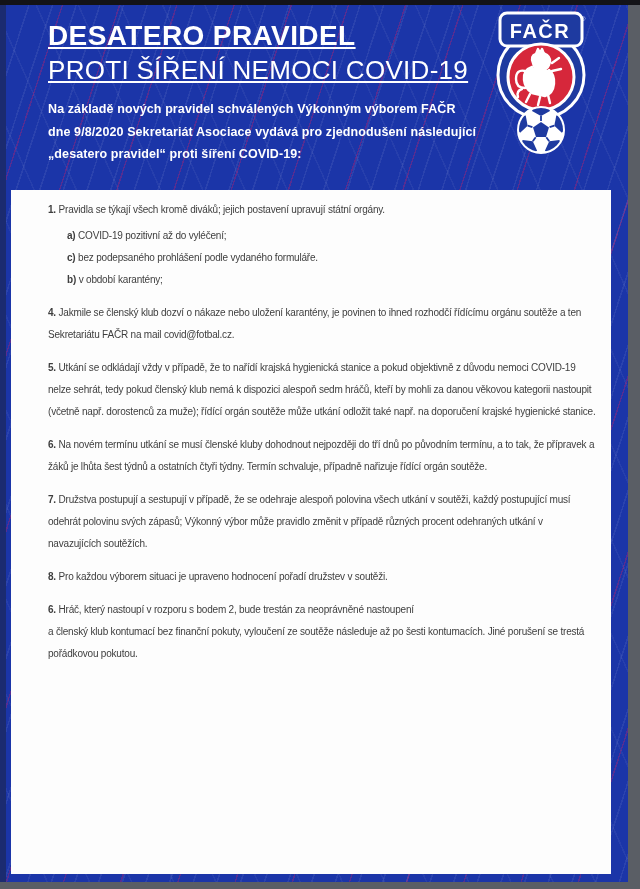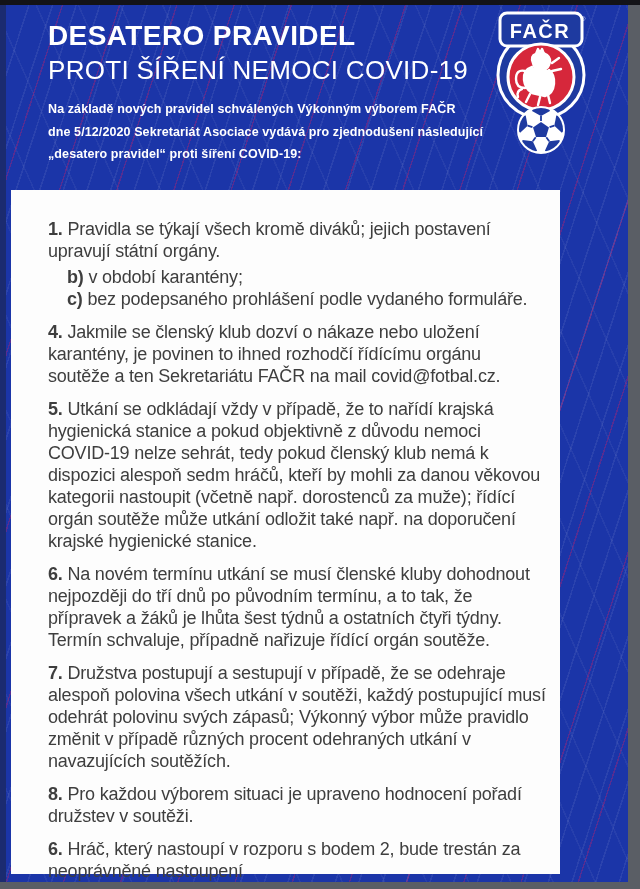--- a/index.html
+++ b/index.html
@@ -15,55 +15,55 @@
 
   .page{
     position:absolute;left:6px;top:5px;width:622px;height:877px;
     background:
       repeating-linear-gradient(108deg, rgba(255,255,255,0) 0 21px, rgba(255,255,255,0.07) 21px 22.5px),
       repeating-linear-gradient(108deg, rgba(200,20,90,0) 0 53px, rgba(222,28,96,0.30) 53px 54.4px),
       repeating-linear-gradient(66deg, rgba(255,255,255,0) 0 37px, rgba(255,255,255,0.05) 37px 38.5px),
       #1b35a8;
   }
 
-  .title-block{position:absolute;left:42px;top:15px;color:#ffffff;}
+  .title-block{position:absolute;left:42px;top:15px;color:#ffffff;text-decoration:underline;}
   .title-line1{font-size:28px;font-weight:bold;letter-spacing:0.4px;line-height:32px;}
   .title-line2{font-size:26px;font-weight:400;letter-spacing:0.3px;line-height:30px;margin-top:3px;}
 
   .intro{
     position:absolute;left:42px;top:93px;width:490px;
     color:#ffffff;font-size:12.5px;font-weight:bold;line-height:22.5px;
     white-space:pre-line;letter-spacing:0.1px;
   }
 
   .logo{position:absolute;left:489px;top:4px;width:93px;height:146px;}
 
   .sheet{
-    position:absolute;left:5px;top:185px;width:549px;height:684px;
+    position:absolute;left:5px;top:185px;width:600px;height:684px;
     background:#fdfdfd;box-sizing:border-box;
-    padding:28px 13px 0 37px;
-    color:#3e3e3e;font-size:18px;line-height:22px;letter-spacing:-0.2px;
+    padding:9px 13px 0 37px;
+    color:#3e3e3e;font-size:10px;line-height:22px;letter-spacing:-0.2px;
   }
   .sheet p{margin:0 0 11px 0;white-space:pre-line;}
   .sheet b{font-weight:bold;}
   .subs{margin:-7px 0 11px 0;}
   .subs p{margin:0 0 0 19px;}
 </style>
 </head>
 <body>
 
 <div class="page">
 
   <div class="title-block">
     <div class="title-line1">DESATERO PRAVIDEL</div>
     <div class="title-line2">PROTI ŠÍŘENÍ NEMOCI COVID-19</div>
   </div>
 
   <div class="intro">Na základě nových pravidel schválených Výkonným výborem FAČR
-dne 5/12/2020 Sekretariát Asociace vydává pro zjednodušení následující
+dne 9/8/2020 Sekretariát Asociace vydává pro zjednodušení následující
 „desatero pravidel“ proti šíření COVID-19:</div>
 
   <svg class="logo" viewBox="0 0 93 146" aria-hidden="true">
     <circle cx="46" cy="66" r="43" fill="#1e3aa0" stroke="#ffffff" stroke-width="3"></circle>
     <rect x="5" y="4" width="82" height="33" rx="7" fill="#1e3aa0" stroke="#ffffff" stroke-width="3"></rect>
     <text x="45" y="29" text-anchor="middle" font-size="20" font-weight="bold" letter-spacing="1.5" fill="#ffffff">FAČR</text>
     <text x="86" y="12" font-size="6" fill="#ffffff">®</text>
     <circle cx="46" cy="68" r="33" fill="#d6273b" stroke="#ffffff" stroke-width="3"></circle>
     <g stroke="#ffffff" fill="none" stroke-width="2.4" stroke-linecap="round" stroke-linejoin="round">
       <path d="M41,45 l2,-5 2,4 2,-4 2,5"></path>
@@ -99,22 +99,23 @@
           <line x1="37.4" y1="118.2" x2="32.7" y2="116.7"></line>
         </g>
       </g>
     </g>
   </svg>
 
   <div class="sheet">
     <p><b>1.</b> <span>Pravidla se týkají všech kromě diváků; jejich postavení upravují státní orgány.</span></p>
 
     <div class="subs">
+      <p><b>a)</b> <span>COVID-19 pozitivní až do vyléčení;</span></p>
+      <p><b>c)</b> <span>bez podepsaného prohlášení podle vydaného formuláře.</span></p>
       <p><b>b)</b> <span>v období karantény;</span></p>
-      <p><b>c)</b> <span>bez podepsaného prohlášení podle vydaného formuláře.</span></p>
     </div>
 
     <p><b>4.</b> <span>Jakmile se členský klub dozví o nákaze nebo uložení karantény, je povinen to ihned rozhodčí řídícímu orgánu soutěže a ten Sekretariátu FAČR na mail covid@fotbal.cz.</span></p>
     <p><b>5.</b> <span>Utkání se odkládají vždy v případě, že to nařídí krajská hygienická stanice a pokud objektivně z důvodu nemoci COVID-19 nelze sehrát, tedy pokud členský klub nemá k dispozici alespoň sedm hráčů, kteří by mohli za danou věkovou kategorii nastoupit (včetně např. dorostenců za muže); řídící orgán soutěže může utkání odložit také např. na doporučení krajské hygienické stanice.</span></p>
     <p><b>6.</b> <span>Na novém termínu utkání se musí členské kluby dohodnout nejpozději do tří dnů po původním termínu, a to tak, že přípravek a žáků je lhůta šest týdnů a ostatních čtyři týdny. Termín schvaluje, případně nařizuje řídící orgán soutěže.</span></p>
     <p><b>7.</b> <span>Družstva postupují a sestupují v případě, že se odehraje alespoň polovina všech utkání v soutěži, každý postupující musí odehrát polovinu svých zápasů; Výkonný výbor může pravidlo změnit v případě různých procent odehraných utkání v navazujících soutěžích.</span></p>
     <p><b>8.</b> <span>Pro každou výborem situaci je upraveno hodnocení pořadí družstev v soutěži.</span></p>
     <p><b>6.</b> <span>Hráč, který nastoupí v rozporu s bodem 2, bude trestán za neoprávněné nastoupení
 a členský klub kontumací bez finanční pokuty, vyloučení ze soutěže následuje až po šesti kontumacích. Jiné porušení se trestá pořádkovou pokutou.</span></p>
   </div>

